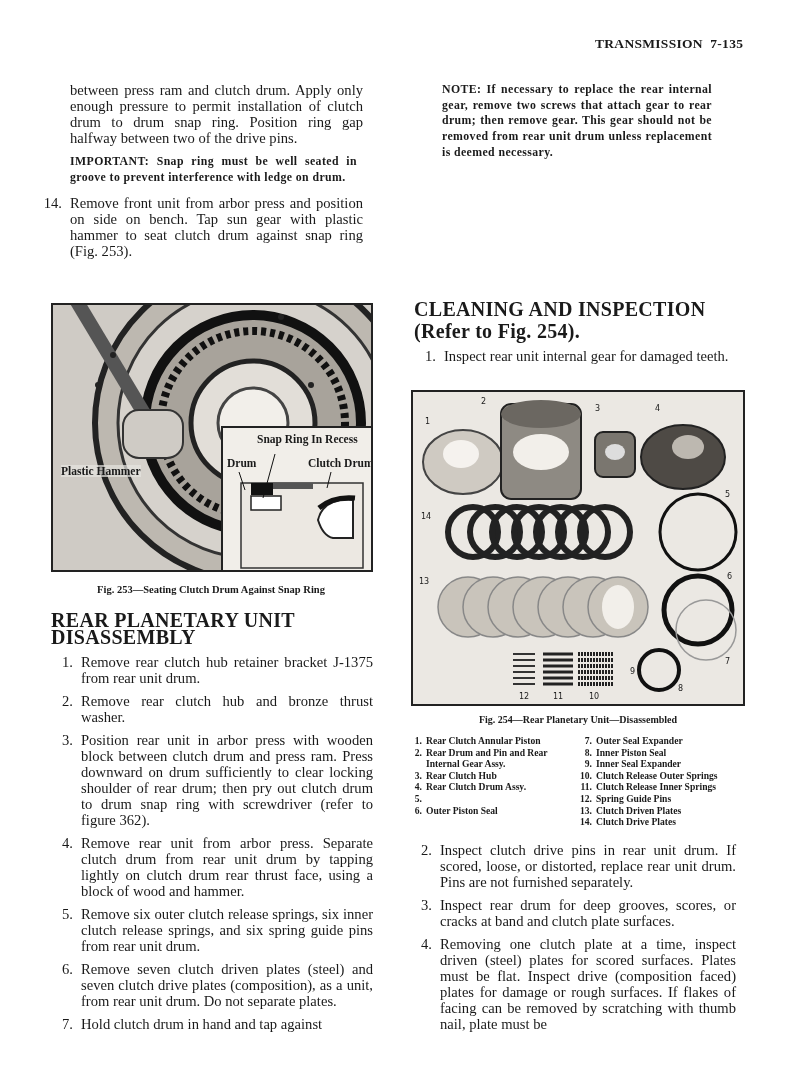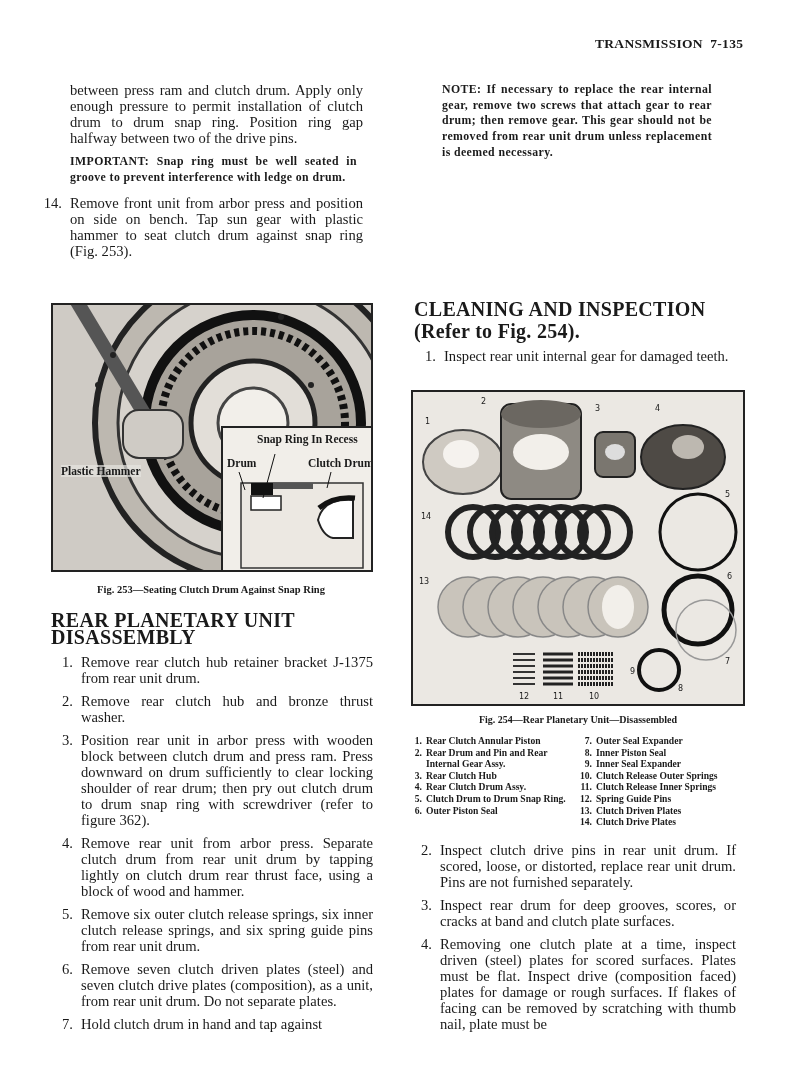--- a/index.html
+++ b/index.html
@@ -211,21 +211,20 @@
   <div class="row">
       <span class="n">3.</span>
       <span>Rear Clutch Hub</span>
     </div>
   <div class="row">
       <span class="n">4.</span>
       <span>Rear Clutch Drum Assy.</span>
     </div>
   <div class="row">
       <span class="n">5.</span>
-      <span>Clutch Drum to Drum Snap Ring.</span>
     </div>
   <div class="row">
       <span class="n">6.</span>
       <span>Outer Piston Seal</span>
     </div>
 </div>
 <div class="legend sans" style="left:570px; top:735px; width:180px;">
   <div class="row">
       <span class="n" style="width:22px;">7.</span>
       <span>Outer Seal Expander</span>

